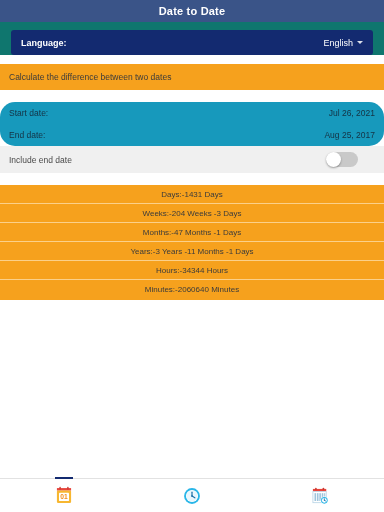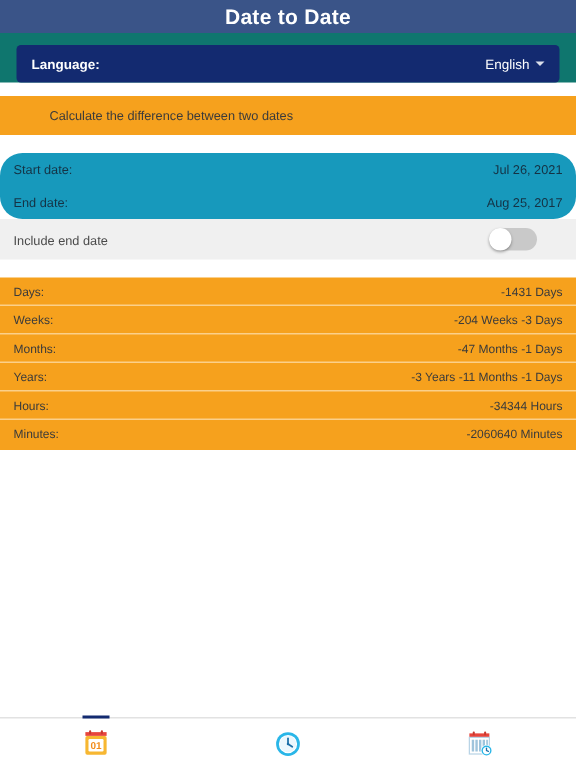--- a/index.html
+++ b/index.html
@@ -14,21 +14,21 @@
   
   .appbar {
     height:22px;
     background:#3a5488;
     display:flex;
     align-items:center;
     justify-content:center;
   }
   .appbar-title {
     color:#ffffff;
-    font-size:14px;
+    font-size:11px;
     font-weight:bold;
     letter-spacing:.2px;
   }
 
   
   .lang-wrap { padding:8px 11px 0 11px; background:#0f766e; }
   .lang-bar {
     background:#132a70;
     border-radius:3px;
     height:25px;
@@ -61,21 +61,21 @@
 
   
   .banner {
     margin-top:9px;
     background:#f6a11d;
     height:26px;
     display:flex;
     align-items:center;
     padding:0 9px;
   }
-  .banner-text { font-size:8.5px; color:#3b3b3b;margin-left:24px; }
+  .banner-text { font-size:8.5px; color:#3b3b3b; }
 
   
   .dates {
     margin-top:12px;
     background:#1799bc;
     border-radius:15px;
   }
   .date-row {
     height:22px;
     display:flex;
@@ -116,21 +116,21 @@
   
   .results {
     margin-top:12px;
     background:#f6a11d;
     padding-bottom:1px;
   }
   .result-row {
     height:19px;
     display:flex;
     align-items:center;
-    justify-content:space-between;
+    justify-content:center;
     padding:0 9px;
     border-bottom:1px solid #fbd08a;
   }
   .result-row:last-child { border-bottom:none; }
   .result-label { font-size:8px; color:#3b3b3b; }
   .result-value { font-size:8px; color:#3b3b3b; }
 
   
   .bottom-nav {
     position:absolute;

